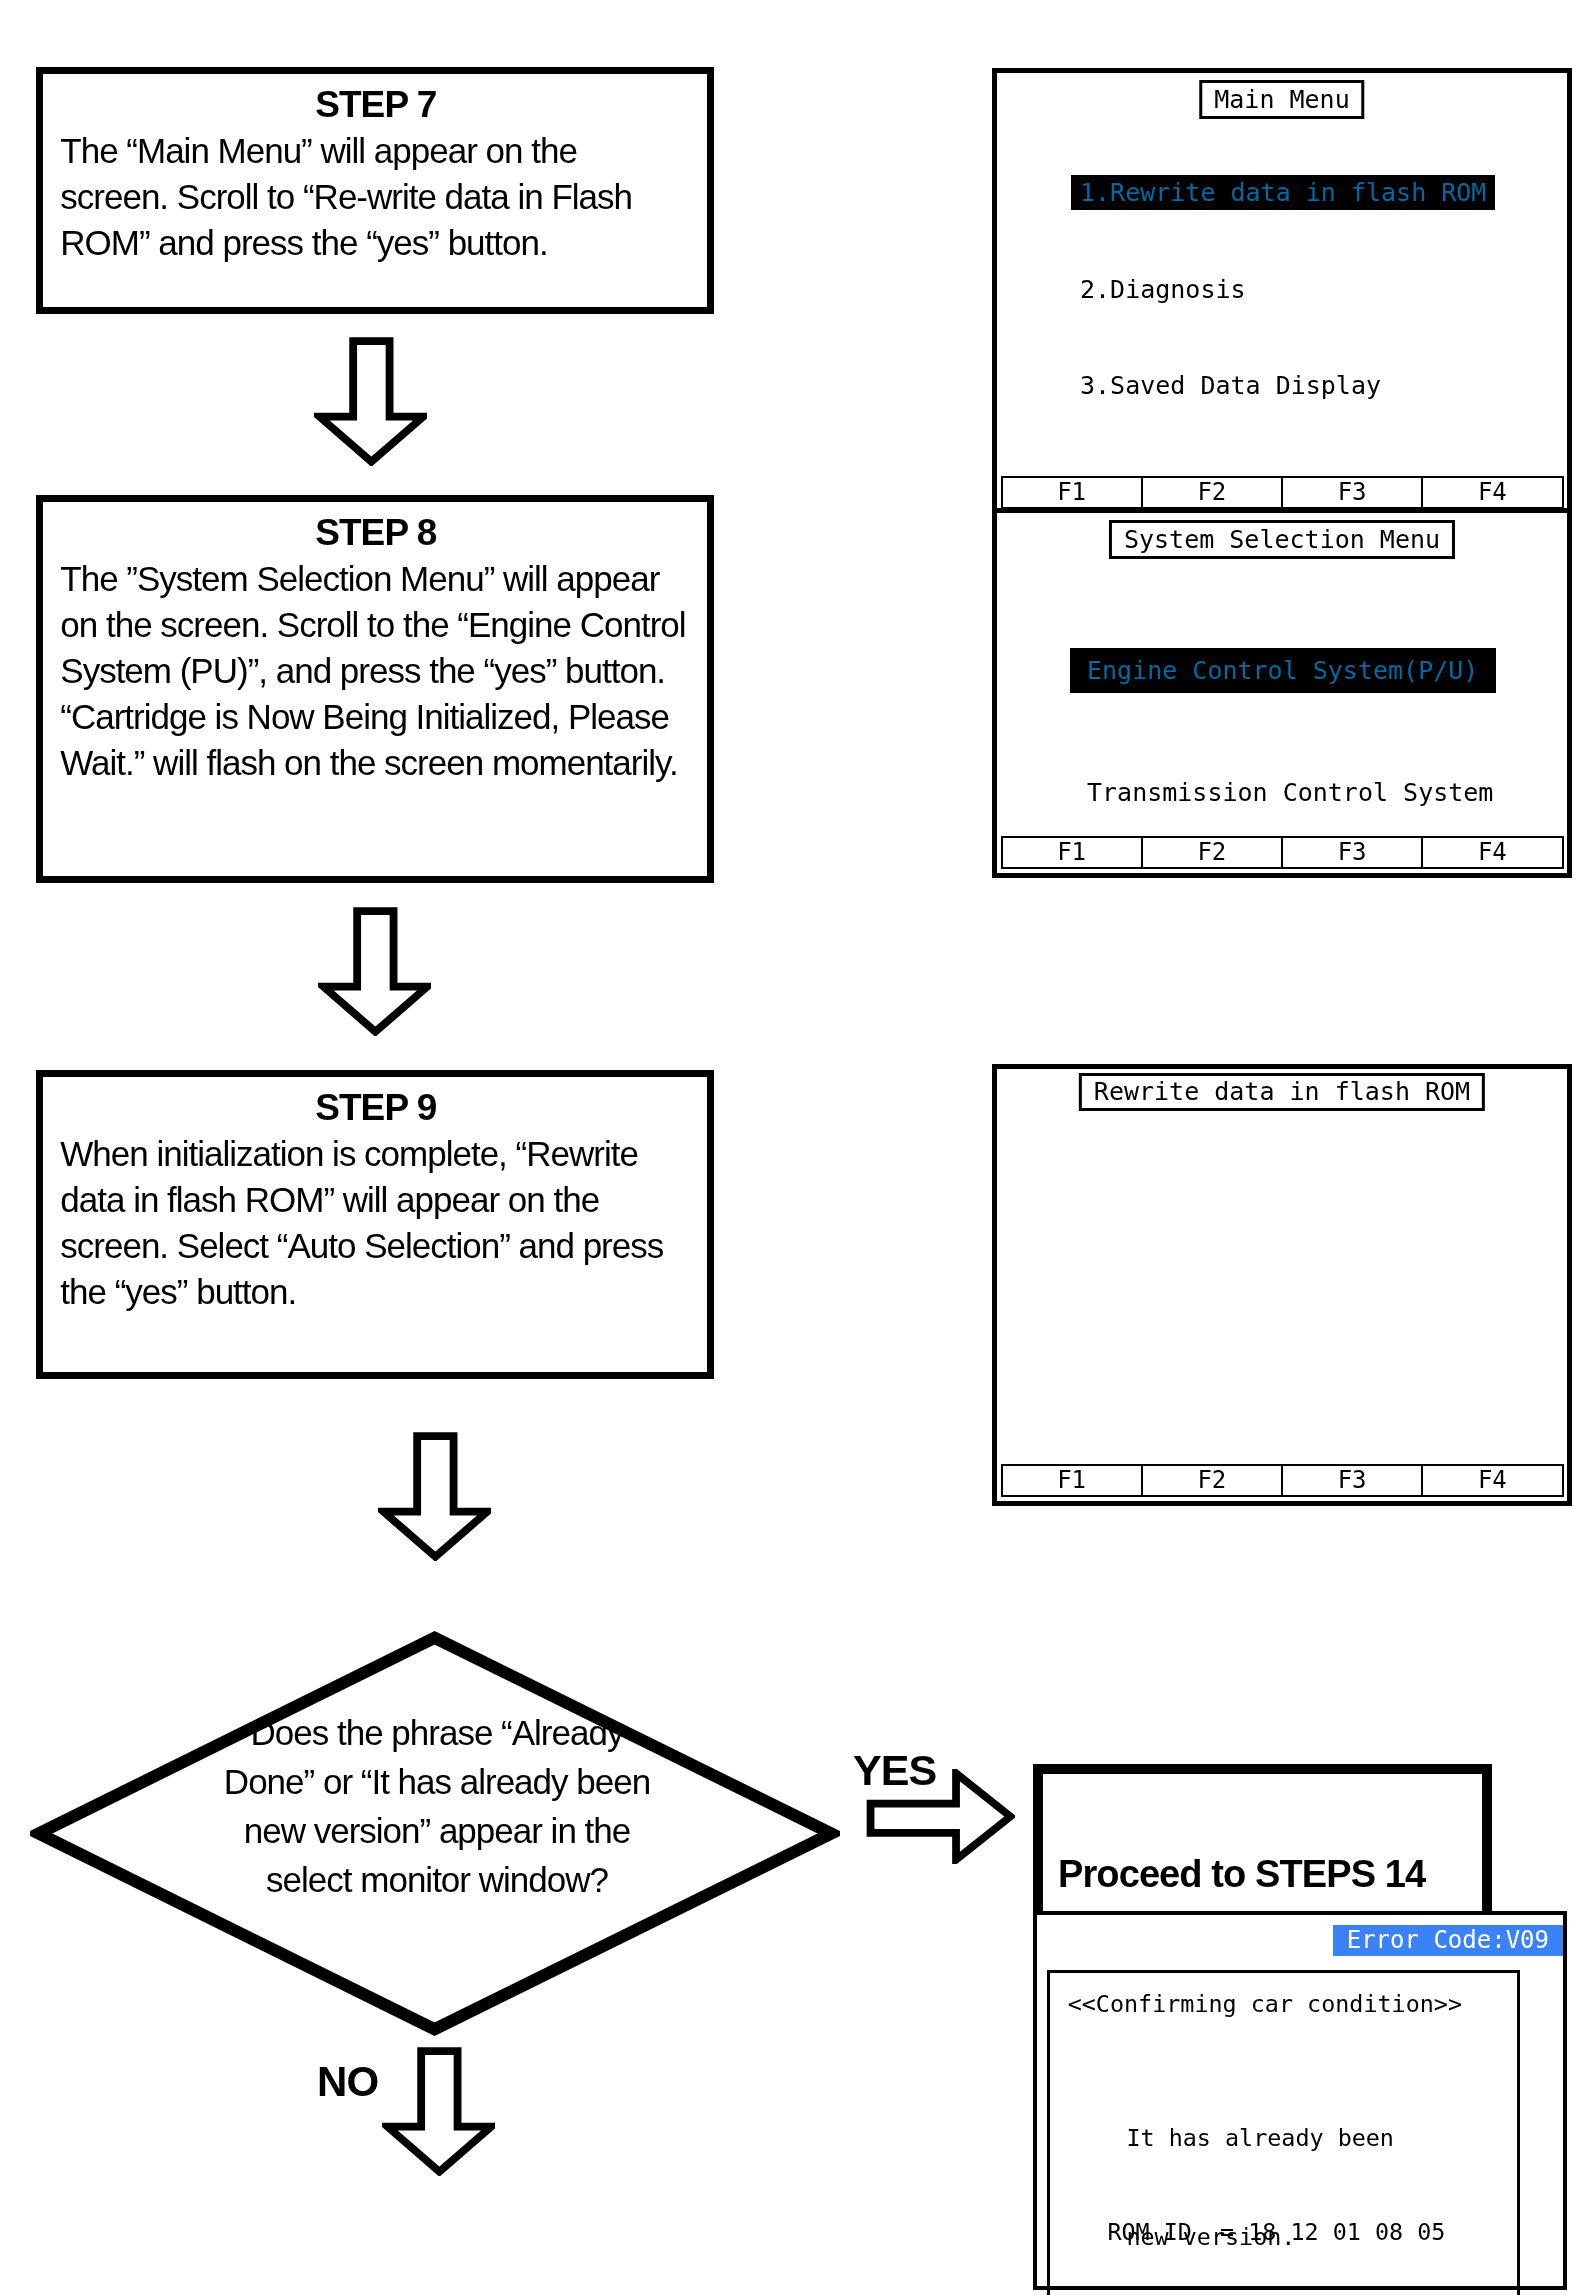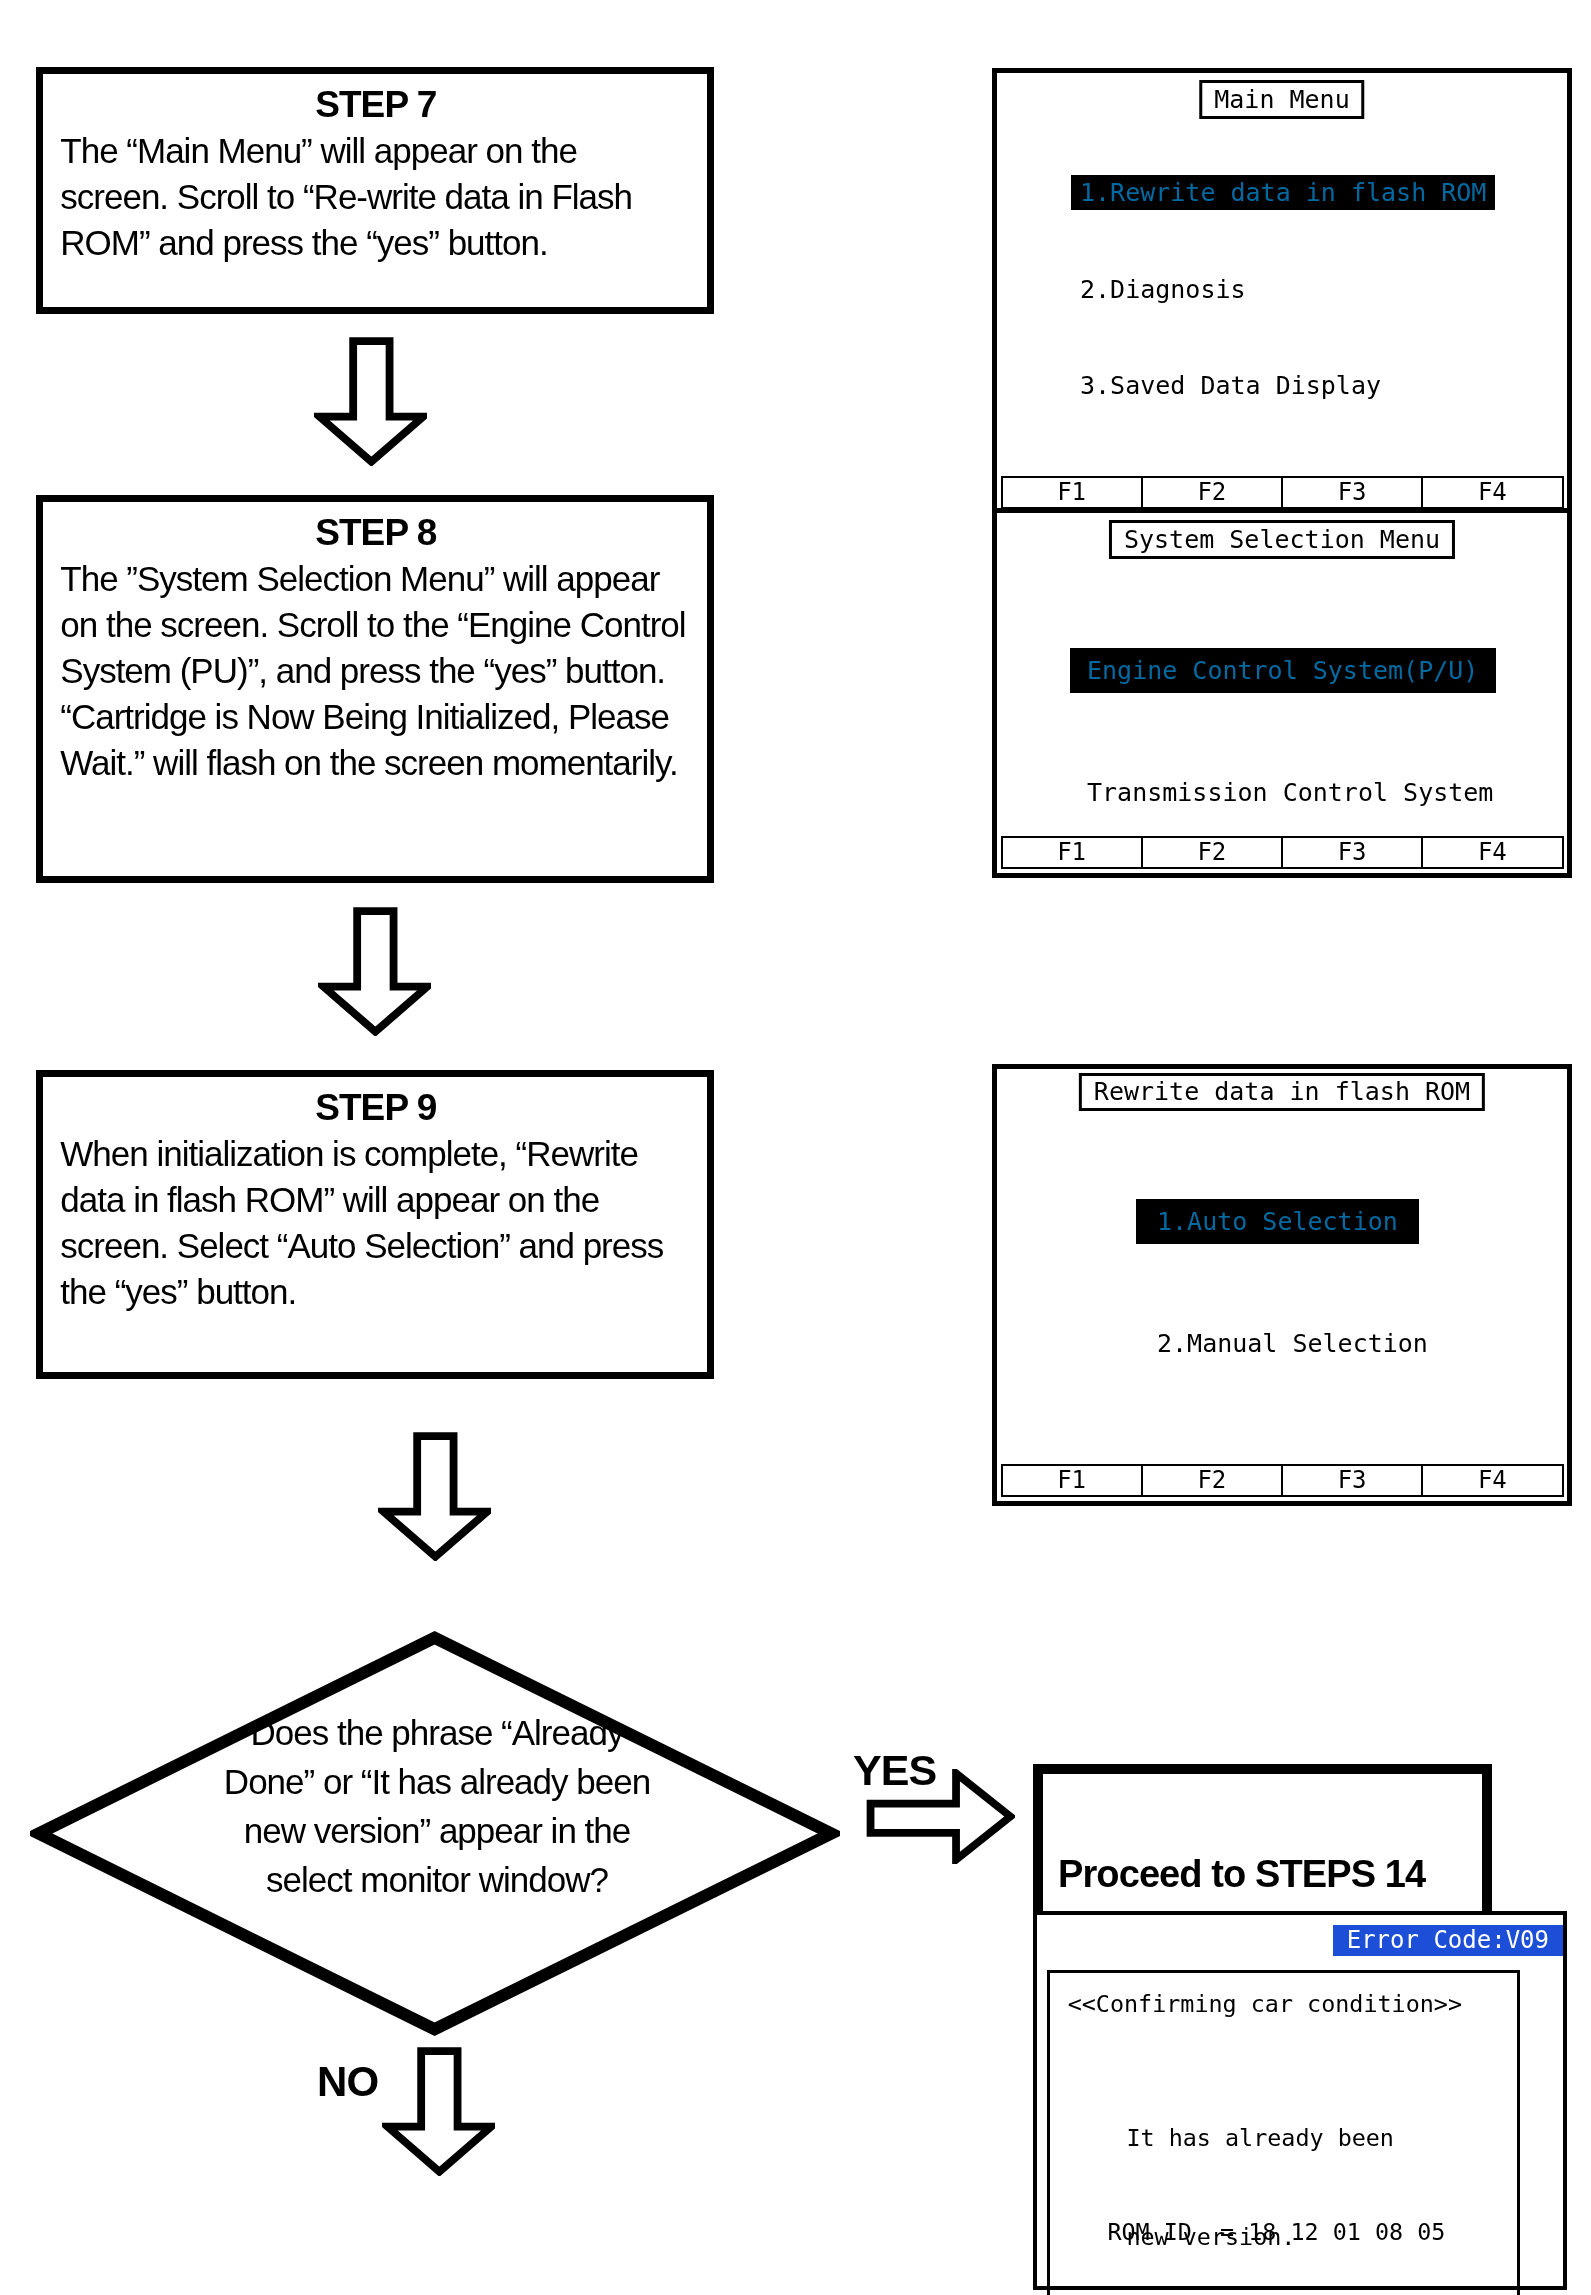--- a/index.html
+++ b/index.html
@@ -84,21 +84,21 @@
   }
   .fkey:first-child { border-left:none; }
 
   
   #error-screen {
     position:absolute; left:1033px; top:1911px; width:534px; height:379px;
     box-sizing:border-box; border:4.3px solid #000; background:#fff;
     font-family:"DejaVu Sans Mono", monospace;
   }
   #error-badge {
-    position:absolute; top:10.4px; right:0; background:#1d4ed8; color:#fff;
+    position:absolute; top:10.4px; right:0; background:#3b82f6; color:#fff;
     font-size:24px; line-height:31px; padding:0 14px; white-space:nowrap;
   }
   #error-inner {
     position:absolute; left:10.4px; top:55px; width:473px; height:394px;
     box-sizing:border-box; border:3.5px solid #000;
   }
   #error-heading { position:absolute; left:17.3px; top:17.3px; font-size:23.4px; white-space:pre; }
   #error-msg  { position:absolute; left:76px; top:83px;  font-size:23.4px; line-height:33px; white-space:pre; }
   #error-data { position:absolute; left:57px; top:177px; font-size:23.4px; line-height:33px; white-space:pre; }
 </style>
@@ -193,24 +193,20 @@
     <div class="fkeys">
       <div class="fkey">F1</div>
       <div class="fkey">F2</div>
       <div class="fkey">F3</div>
       <div class="fkey">F4</div>
     </div>
   </div>
 
   <div class="screen" id="screen-rewrite">
     <div class="screen-title">Rewrite data in flash ROM</div>
-    <div class="menu">
-      <div class="menu-item hl"><span>1.Auto Selection</span></div>
-      <div class="menu-item">2.Manual Selection</div>
-    </div>
     <div class="fkeys">
       <div class="fkey">F1</div>
       <div class="fkey">F2</div>
       <div class="fkey">F3</div>
       <div class="fkey">F4</div>
     </div>
   </div>
 
   <div id="error-screen">
     <div id="error-badge">Error Code:V09</div>

